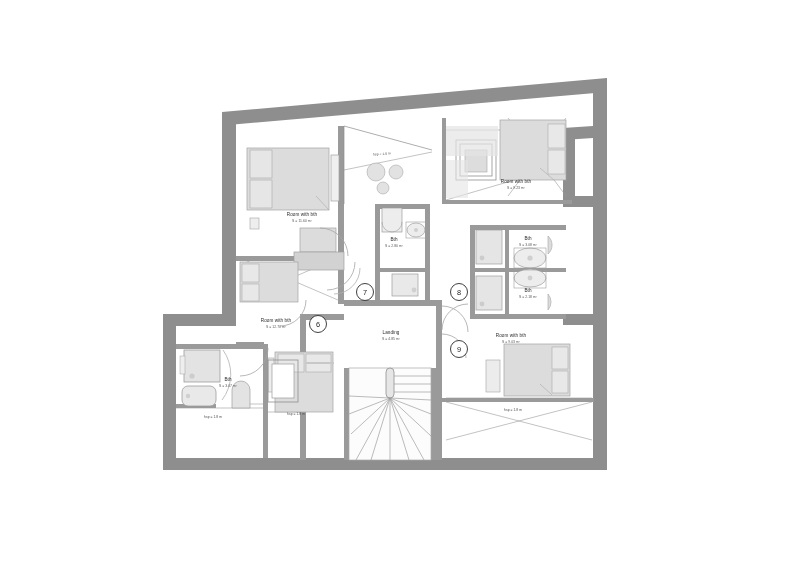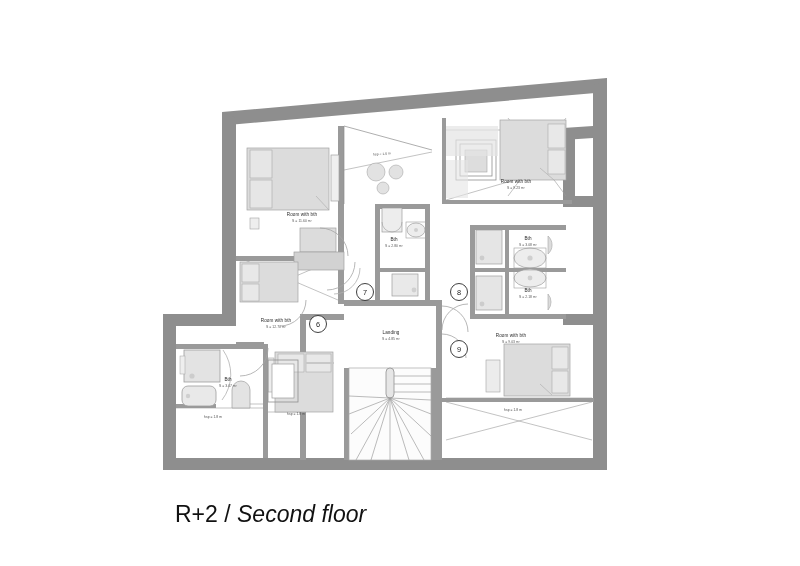--- a/index.html
+++ b/index.html
@@ -314,18 +314,14 @@
         <text class="marker-num" x="459" y="292">8</text>
       </g>
       <g>
         <circle cx="459" cy="349" r="8.5" fill="#ffffff" stroke="#2a2a2a" stroke-width="0.9"></circle>
         <text class="marker-num" x="459" y="349">9</text>
       </g>
     </g>
 
   </svg>
 
-  <div id="caption">
-    <span class="cap-main">R+2 / </span>
-    <span class="cap-em">Second floor</span>
-  </div>
 
 </div>
 
 </body></html>

